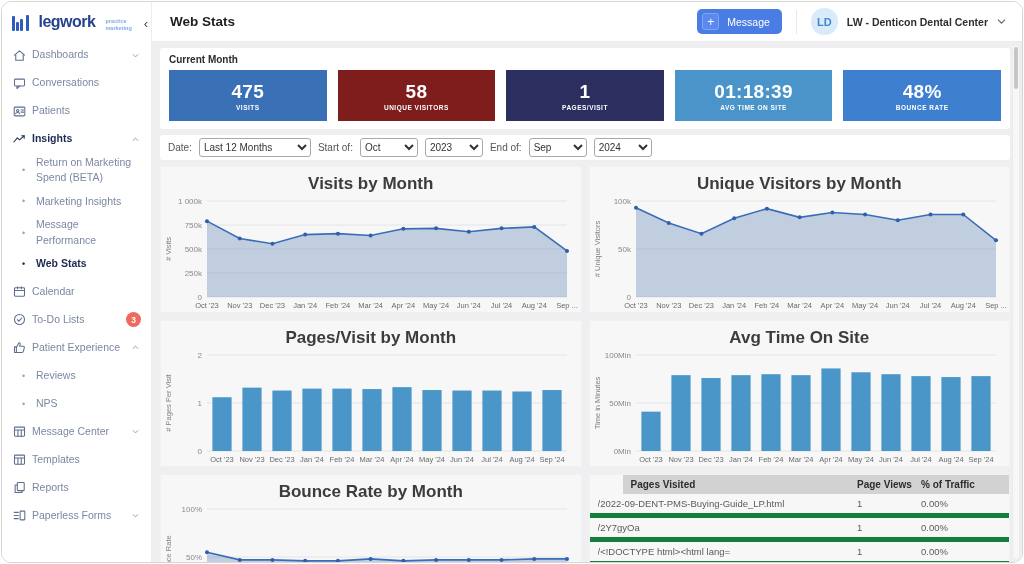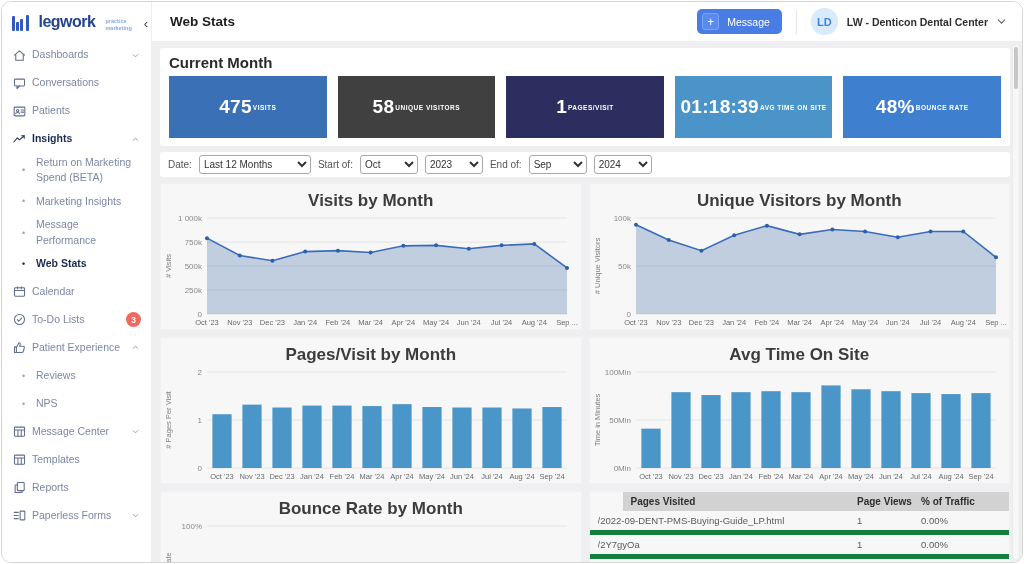--- a/index.html
+++ b/index.html
@@ -34,23 +34,23 @@
   .msg-btn .plus { width:17px; height:17px; background:#5b8aee; border:1px solid #7ea4f2; border-radius:3px; display:grid; place-items:center; font-size:12px; line-height:1; }
   .hdr-divider { width:1px; height:24px; background:#e6e6e6; margin:0 14px; }
   .avatar { width:27px; height:27px; border-radius:13px; background:#d9eafb; color:#3c87d8; font-weight:bold; font-size:11px; display:grid; place-items:center; }
   .account { font-size:10.5px; font-weight:bold; color:#2e2e2e; margin:0 7px 0 9px; }
   .acct-chev { display:flex; color:#666; cursor:pointer; }
 
   
   .content { position:relative; flex:1; background:#efeff1; padding:6px 12px 0 8px; overflow:hidden; }
   .panel { background:#fff; border-radius:3px; }
   .stats-panel { padding:5px 9px 8px; }
-  .panel-title { font-size:15px; font-weight:bold; color:#2b2b2b; margin:1px 0 5px; }
+  .panel-title { font-size:10px; font-weight:bold; color:#2b2b2b; margin:1px 0 5px; }
   .stats-row { display:flex; gap:11px; }
-  .stat-card { flex:1; height:62px; color:#fff; display:flex; align-items:center; justify-content:center; gap:1px; }
+  .stat-card { flex:1; height:51px; color:#fff; display:flex; flex-direction:column; align-items:center; justify-content:center; gap:1px; }
   .stat-value { font-size:19px; font-weight:bold; letter-spacing:.3px; }
   .stat-label { font-size:6.5px; font-weight:bold; letter-spacing:.5px; }
 
   .date-panel { margin-top:6px; padding:3px 8px; display:flex; align-items:center; gap:7px; font-size:10px; color:#555; height:25px; }
   .date-panel select { font-family:inherit; font-size:10px; height:19px; border:1px solid #a9a9a9; border-radius:3px; background:#fff; color:#333; }
   .sel-range { width:112px; } .sel-mo { width:58px; } .sel-yr { width:58px; }
 
   .charts-grid { display:grid; grid-template-columns:1fr 1fr; grid-auto-rows:147px; gap:7px; margin-top:6px; }
   .chart-panel { background:#f7f7f8; border:1px solid #f1f1f1; overflow:hidden; }
   .chart-title { text-align:center; font-size:17px; font-weight:bold; color:#3c3c3c; padding-top:7px; }
@@ -256,21 +256,21 @@
     </header>
 
     <div class="content">
       <section class="panel stats-panel">
         <div class="panel-title">Current Month</div>
         <div class="stats-row">
             <div class="stat-card" style="background: rgb(58, 112, 182);">
               <span class="stat-value">475</span>
                  <span class="stat-label">VISITS</span>
             </div>
-            <div class="stat-card" style="background: #404040;">
+            <div class="stat-card" style="background: #7f1d1d;">
               <span class="stat-value">58</span>
                  <span class="stat-label">UNIQUE VISITORS</span>
             </div>
             <div class="stat-card" style="background: rgb(43, 46, 94);">
               <span class="stat-value">1</span>
                  <span class="stat-label">PAGES/VISIT</span>
             </div>
             <div class="stat-card" style="background: rgb(75, 148, 201);">
               <span class="stat-value">01:18:39</span>
                  <span class="stat-label">AVG TIME ON SITE</span>

